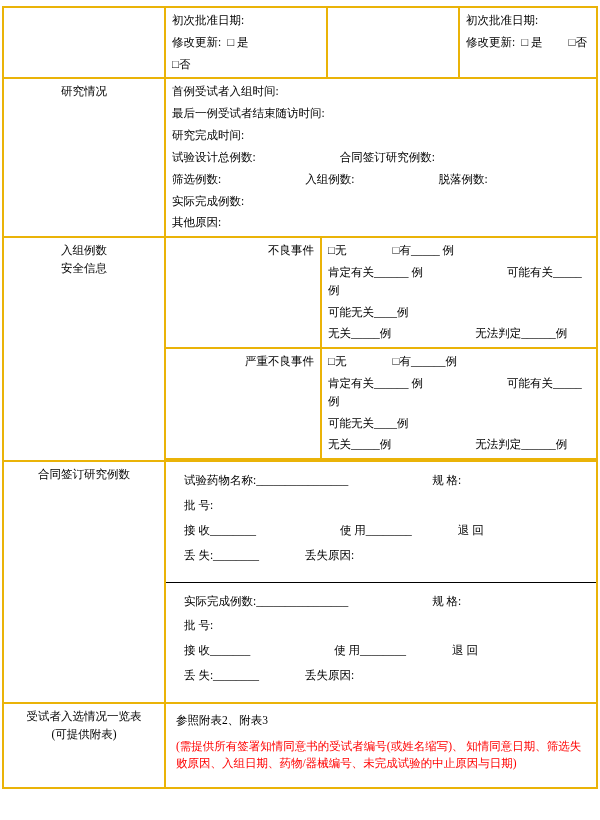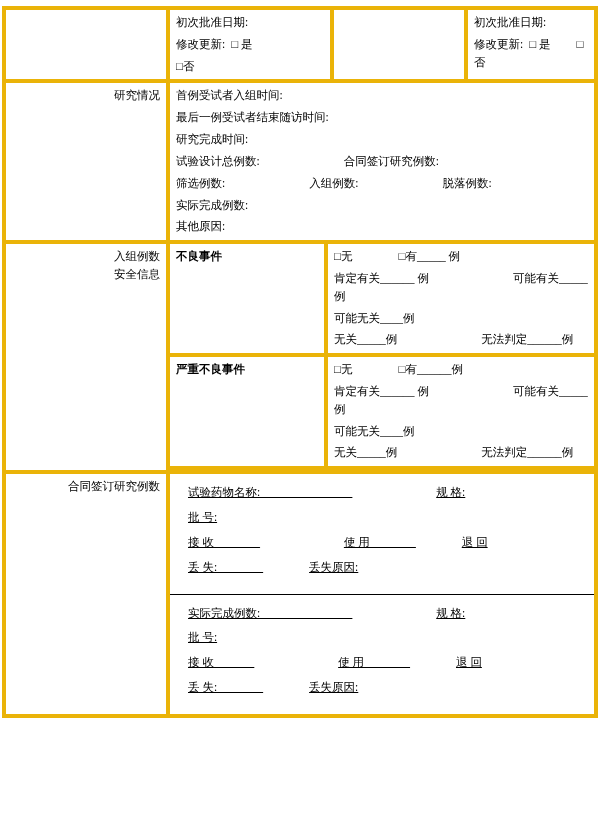--- a/index.html
+++ b/index.html
@@ -21,28 +21,28 @@
     box-sizing: border-box;
     padding: 4px 2px 0 2px;
   }
   table.form {
     border-collapse: collapse;
     width: 596px;
     margin: 2px auto 0 auto;
     table-layout: fixed;
   }
   table.form td {
-    border: 4px solid #eab308;
+    border: 2px solid #eab308;
     vertical-align: top;
     padding: 4px 6px;
     font-size: 11.5px;
     line-height: 1.55;
   }
   .label-cell {
-    text-align: right;
+    text-align: center;
     vertical-align: middle;
     font-size: 12px;
     line-height: 1.6;
   }
   .line {
     margin: 0 0 4px 0;
   }
   .line:last-child { margin-bottom: 0; }
   .sp-lg { display: inline-block; width: 84px; }
   .sp-md { display: inline-block; width: 46px; }
@@ -57,27 +57,26 @@
   }
   .sub-table td {
     border: 1px solid #000;
     padding: 4px 6px;
     vertical-align: top;
     font-size: 11.5px;
     line-height: 1.55;
   }
   .no-outer-pad { padding: 0 !important; }
   .ae-name {
-    text-align: left;
+    text-align: right;
     vertical-align: middle;
     font-size: 12px;
-    font-weight: bold;
   }
   .gap6 { display: inline-block; width: 6px; }
-  .drug-line { margin-bottom: 7px; text-decoration: underline; }
+  .drug-line { margin-bottom: 7px; }
 </style>
 </head>
 <body>
 
 <div class="page">
 
   <table class="form">
 
     <tbody>
         <tr>
@@ -193,16 +192,26 @@
               <div class="drug-line">
                 <span>丢 失:________</span><span class="sp-md"></span><span>丢失原因:</span>
               </div>
             </td>
           </tr>
         </tbody>
             </table>
       </td>
     </tr>
 
+    <tr>
+      <td class="label-cell">
+        <div>受试者入选情况一览表</div>
+        <div>(可提供附表)</div>
+      </td>
+      <td colspan="3" style="padding:8px 10px 14px 10px;">
+        <div class="line" style="margin-bottom:8px;">参照附表2、附表3</div>
+        <div class="red">(需提供所有签署知情同意书的受试者编号(或姓名缩写)、 知情同意日期、筛选失败原因、入组日期、药物/器械编号、未完成试验的中止原因与日期)</div>
+      </td>
+    </tr>
 
   </tbody>
     </table>
 </div>
 
 </body></html>

